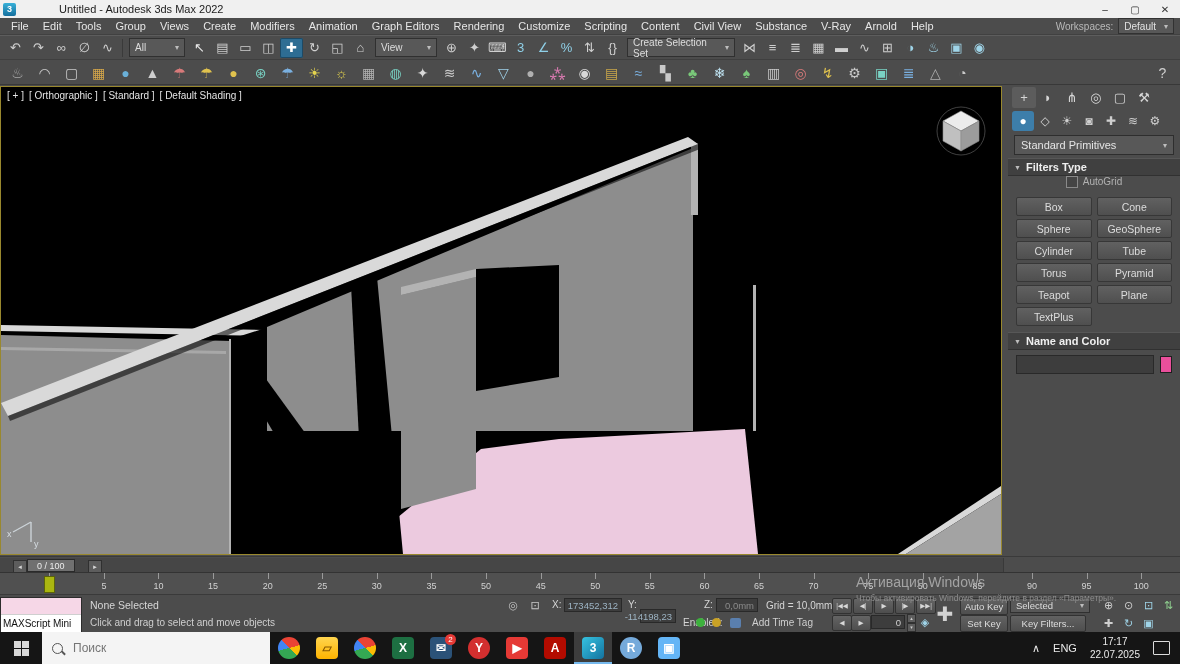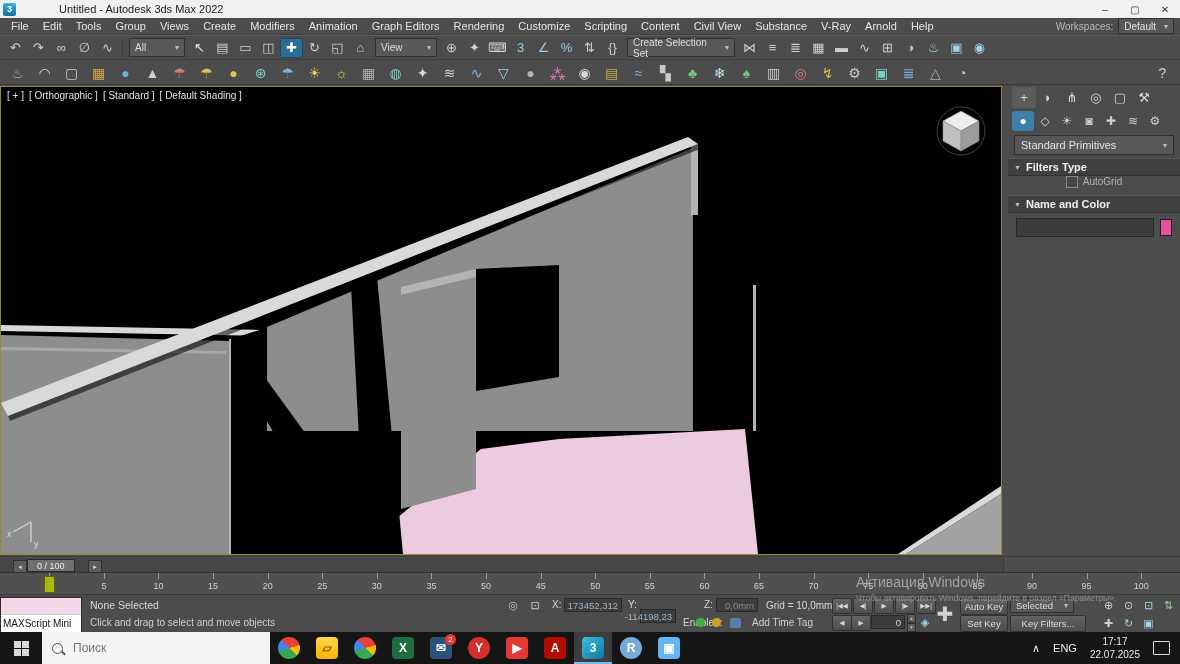--- a/index.html
+++ b/index.html
@@ -329,20 +329,34 @@
       <span class="caret">▾</span>
     </div>
     <div class="rollout">
       <span class="arrow">▼</span>
       <span>Filters Type</span>
     </div>
     <div class="autogrid">
       <span class="checkbox"></span>
       <span>AutoGrid</span>
     </div>
+    <div class="obj-grid">
+
+    <span class="obj-btn">Box</span>
+        <span class="obj-btn">Cone</span>
+        <span class="obj-btn">Sphere</span>
+        <span class="obj-btn">GeoSphere</span>
+        <span class="obj-btn">Cylinder</span>
+        <span class="obj-btn">Tube</span>
+        <span class="obj-btn">Torus</span>
+        <span class="obj-btn">Pyramid</span>
+        <span class="obj-btn">Teapot</span>
+        <span class="obj-btn">Plane</span>
+        <span class="obj-btn">TextPlus</span>
+      </div>
     <div class="rollout">
       <span class="arrow">▼</span>
       <span>Name and Color</span>
     </div>
     <div class="name-color-row">
       <input class="name-input" style="">
       <span class="swatch" style="background: rgb(234, 79, 155);"></span>
     </div>
   </div>
 
@@ -400,21 +414,21 @@
     <div class="playback">
 
     <span class="pb-btn">|◀◀</span>
         <span class="pb-btn">◀|</span>
         <span class="pb-btn">▶</span>
         <span class="pb-btn">|▶</span>
         <span class="pb-btn">▶▶|</span>
       </div>
     <span class="setkeys">✚</span>
     <span class="sb-btn" style="left:960px;top:3px;width:46px">Auto Key</span>
-    <span class="sb-dd" style="left:1010px;top:3px;width:64px">
+    <span class="sb-dd" style="left:1010px;top:3px;width:80px">
       <span>Selected</span>
       <span class="caret">▾</span>
     </span>
     <div class="nav-grid">
 
     <span class="nav-icon" style="color: rgb(207, 207, 207);">⊕</span>
         <span class="nav-icon" style="color: rgb(207, 207, 207);">⊙</span>
         <span class="nav-icon" style="color: rgb(159, 212, 232);">⊡</span>
         <span class="nav-icon" style="color: rgb(143, 208, 143);">⇅</span>
         <span class="nav-icon" style="color: rgb(207, 207, 207);">✚</span>

